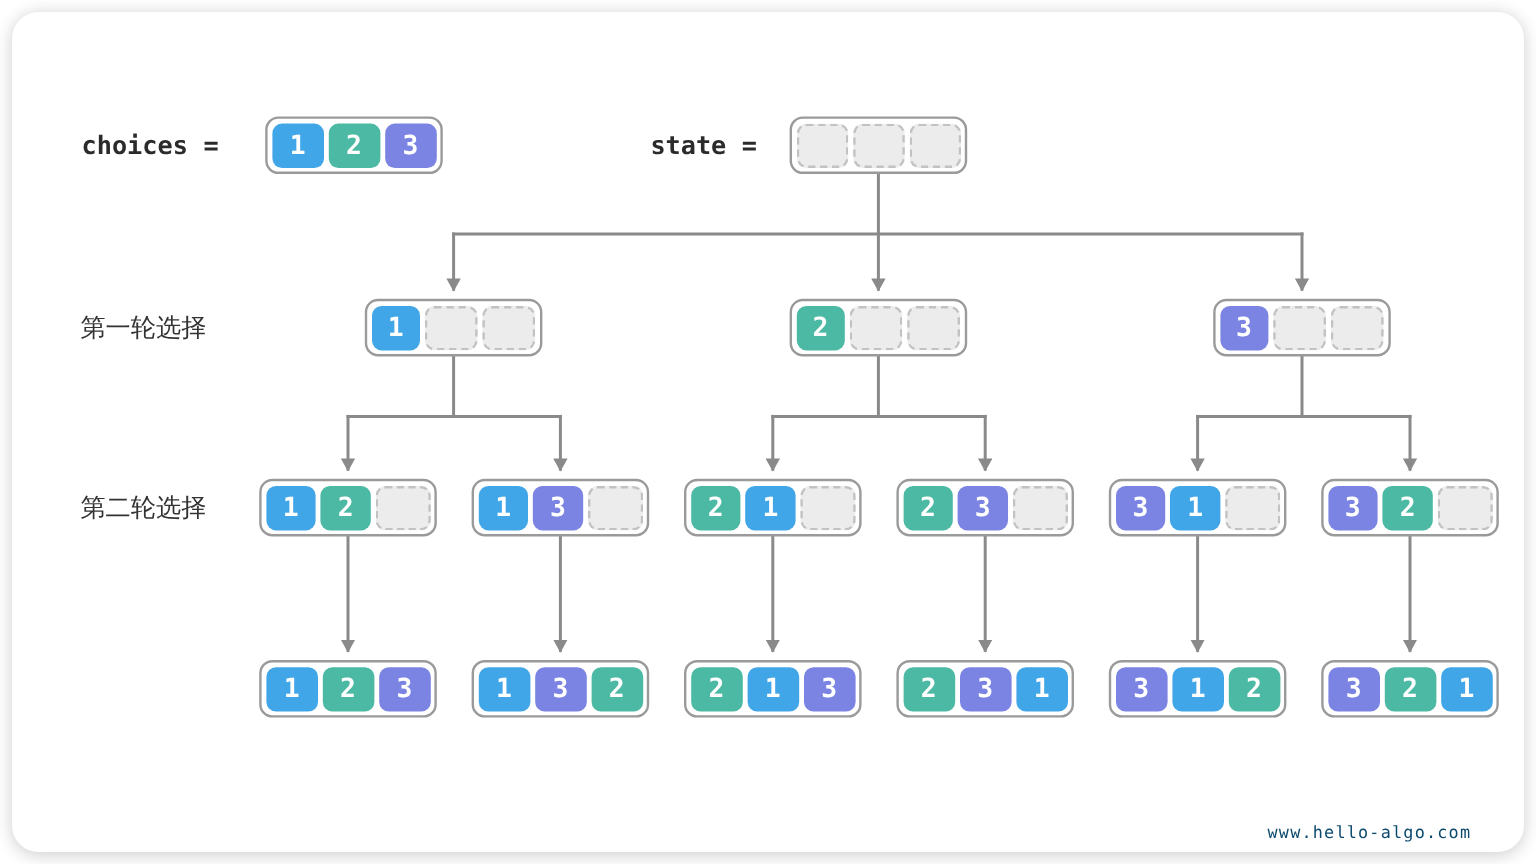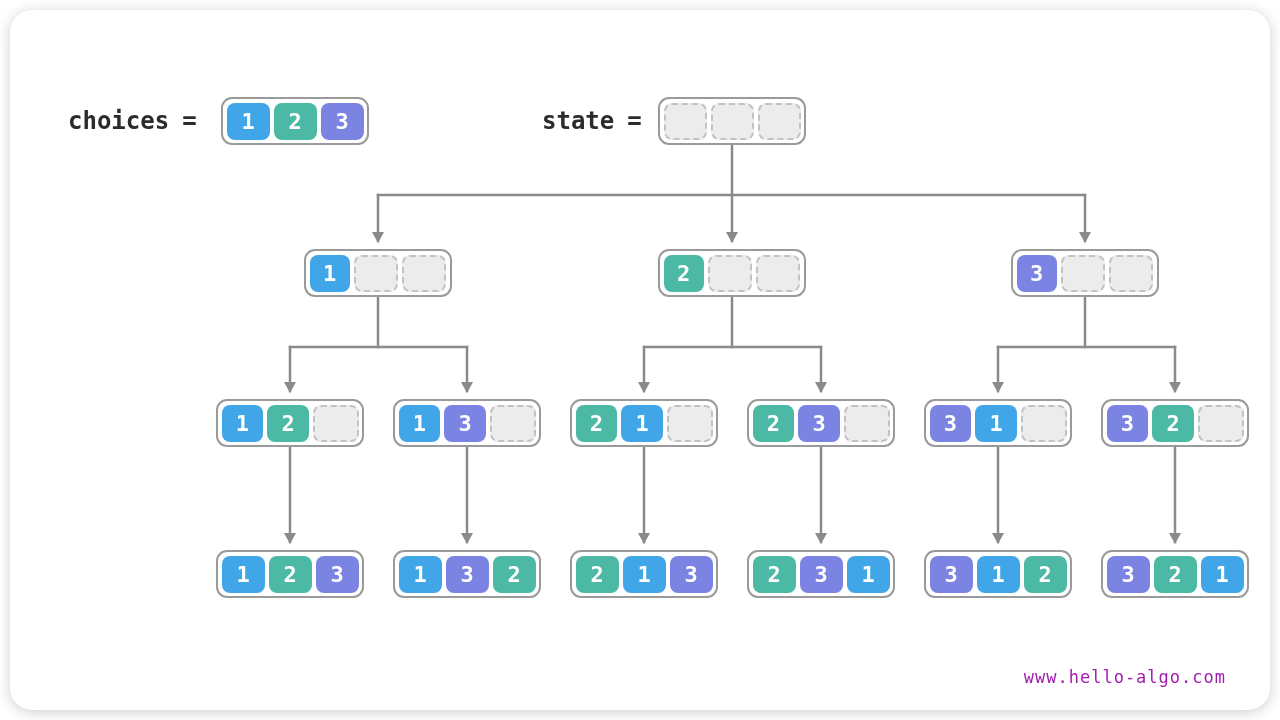--- a/index.html
+++ b/index.html
@@ -43,36 +43,36 @@
   }
   .cell.empty {
     background: #ececec;
     border: 2px dashed #c2c2c2;
   }
   .eq-row {
     position: absolute; top: 87px; height: 48px;
     display: flex; align-items: center; gap: 13px;
     font-family: "DejaVu Sans Mono", monospace;
     font-weight: bold;
-    font-size: 24px;
+    font-size: 21px;
     color: #2b2b2b;
     white-space: nowrap;
   }
   .row-label {
     position: absolute; left: 57px; height: 48px;
     display: flex; align-items: center;
     font-size: 21px;
     color: #333333;
     white-space: nowrap;
   }
   .watermark {
-    position: absolute; right: 44px; bottom: 23px;
+    position: absolute; right: 44px; bottom: 8px;
     font-family: "DejaVu Sans Mono", monospace;
-    font-size: 17px;
-    color: #a21caf;
+    font-size: 14px;
+    color: #0c4a6e;
     letter-spacing: 1px;
   }
 </style>
 </head>
 <body>
 
 <div class="canvas">
   <div class="card">
 
     <svg class="connectors" viewBox="0 0 1280 720" xmlns="http://www.w3.org/2000/svg">
@@ -124,20 +124,22 @@
     <div class="eq-row" style="left:532px">
       <span>state</span>
       <span>=</span>
     </div>
     <div class="group" id="state-group" style="left:648px; top:87px">
         <div class="cell empty"></div>
         <div class="cell empty"></div>
         <div class="cell empty"></div>
       </div>
 
+    <div class="row-label" style="top:239px">第一轮选择</div>
+    <div class="row-label" style="top:389px">第二轮选择</div>
 
     <div id="nodes-layer">
         <div class="group" style="left: 294px; top: 239px;">
           <div class="cell filled" style="background: rgb(65, 166, 232);">1</div>
           <div class="cell empty"></div>
           <div class="cell empty"></div>
         </div>
         <div class="group" style="left: 648px; top: 239px;">
           <div class="cell filled" style="background: rgb(75, 185, 163);">2</div>
           <div class="cell empty"></div>

